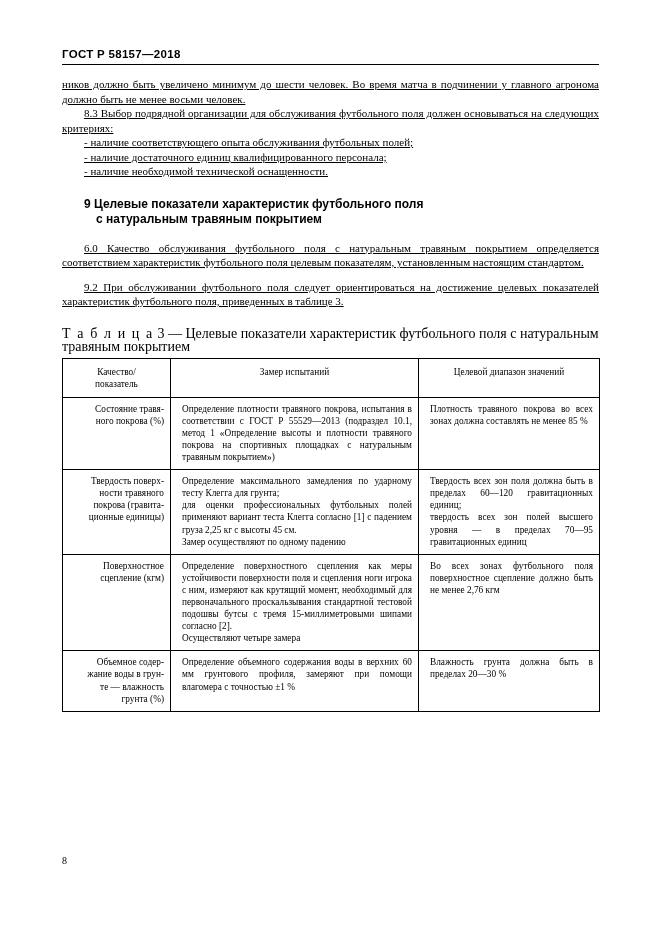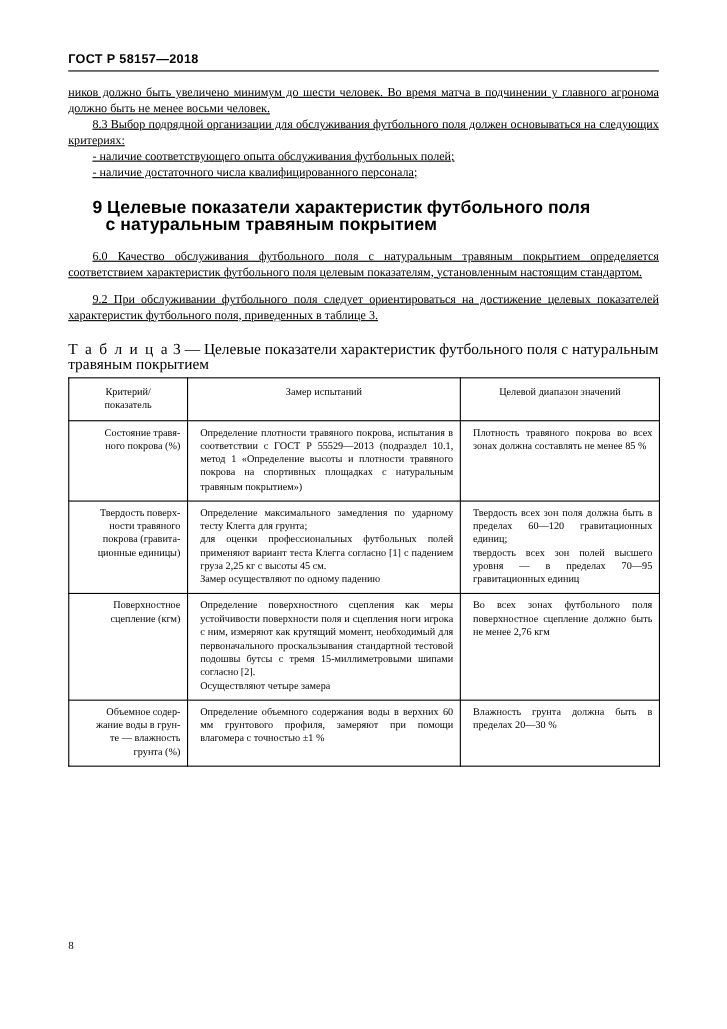--- a/index.html
+++ b/index.html
@@ -43,21 +43,21 @@
   }
   p.indent {
     text-indent: 22px;
   }
   p.dash-item {
     text-indent: 22px;
   }
   h2.section-title {
     font-family: "Liberation Sans", sans-serif;
     font-weight: bold;
-    font-size: 16px;
+    font-size: 12px;
     line-height: 15px;
     margin: 18px 0 0 0;
     text-indent: 22px;
   }
   h2.section-title .line2 {
     display: block;
     text-indent: 34px;
   }
   .gap-s { height: 10px; }
   .gap-m { height: 14px; }
@@ -113,21 +113,22 @@
 <body>
 
 <div class="page">
 
   <div class="doc-header">ГОСТ Р 58157—2018</div>
   <hr class="header-rule">
 
   <p class="body-text">ников должно быть увеличено минимум до шести человек. Во время матча в подчинении у главного агронома должно быть не менее восьми человек.</p>
   <p class="body-text indent">8.3 Выбор подрядной организации для обслуживания футбольного поля должен основываться на следующих критериях:</p>
   <p class="body-text dash-item">- наличие соответствующего опыта обслуживания футбольных полей;</p>
-  <p class="body-text dash-item">- наличие достаточного числа квалифицированного персонала;</p>
+  <p class="body-text dash-item">- наличие достаточного единиц квалифицированного персонала;</p>
+  <p class="body-text dash-item">- наличие необходимой технической оснащенности.</p>
 
   <h2 class="section-title">
     <span>9  Целевые показатели характеристик футбольного поля</span>
     <span class="line2">с натуральным травяным покрытием</span>
   </h2>
 
   <div class="gap-m"></div>
   <p class="body-text indent">6.0 Качество обслуживания футбольного поля с натуральным травяным покрытием определяется соответствием характеристик футбольного поля целевым показателям, установленным настоящим стандартом.</p>
   <div class="gap-s"></div>
   <p class="body-text indent">9.2 При обслуживании футбольного поля следует ориентироваться на достижение целевых показателей характеристик футбольного поля, приведенных в таблице 3.</p>
@@ -141,21 +142,21 @@
 
   <table class="data-table">
     <colgroup>
       <col class="c1">
         <col class="c2">
         <col class="c3">
     </colgroup>
     <thead>
       <tr>
         <th>
-          <span>Критерий/</span><br>
+          <span>Качество/</span><br>
           <span>показатель</span>
         </th>
         <th>Замер испытаний</th>
         <th>Целевой диапазон значений</th>
       </tr>
     </thead>
     <tbody>
       <tr>
         <td>Состояние   травя-<br>ного покрова (%)</td>
         <td class="cell-just">Определение плотности травяного покрова, испытания в соответствии с ГОСТ Р 55529—2013 (подраздел 10.1, метод 1 «Определение высоты и плотности травяного покрова на спортивных площадках с натуральным травяным покрытием»)</td>

